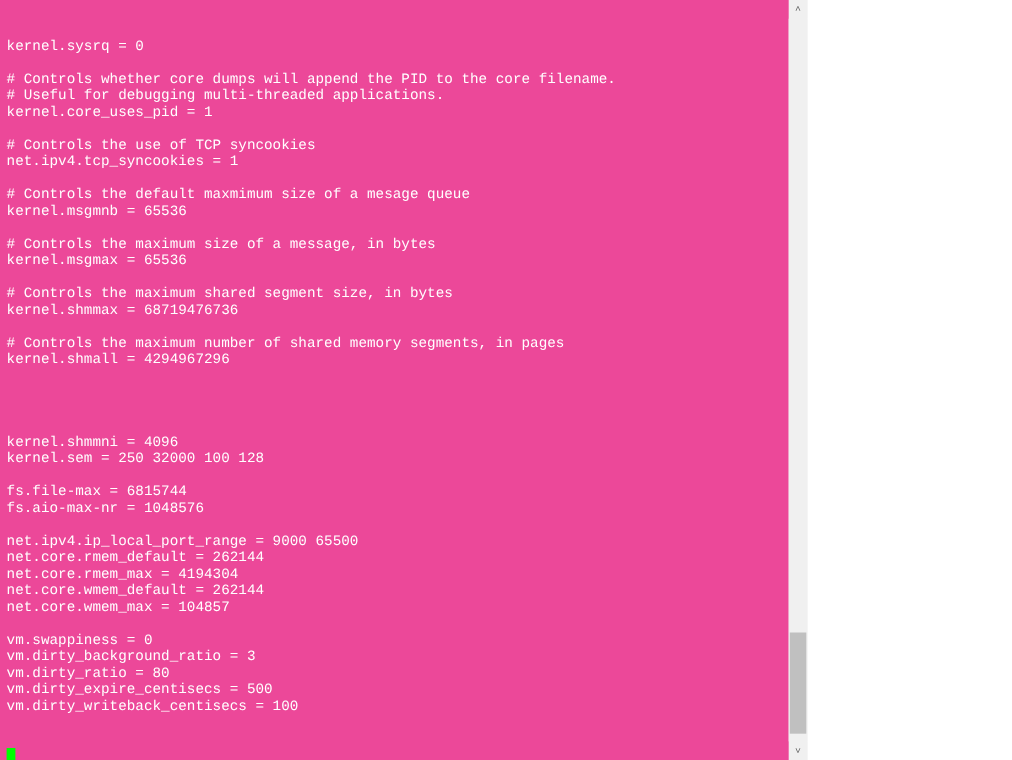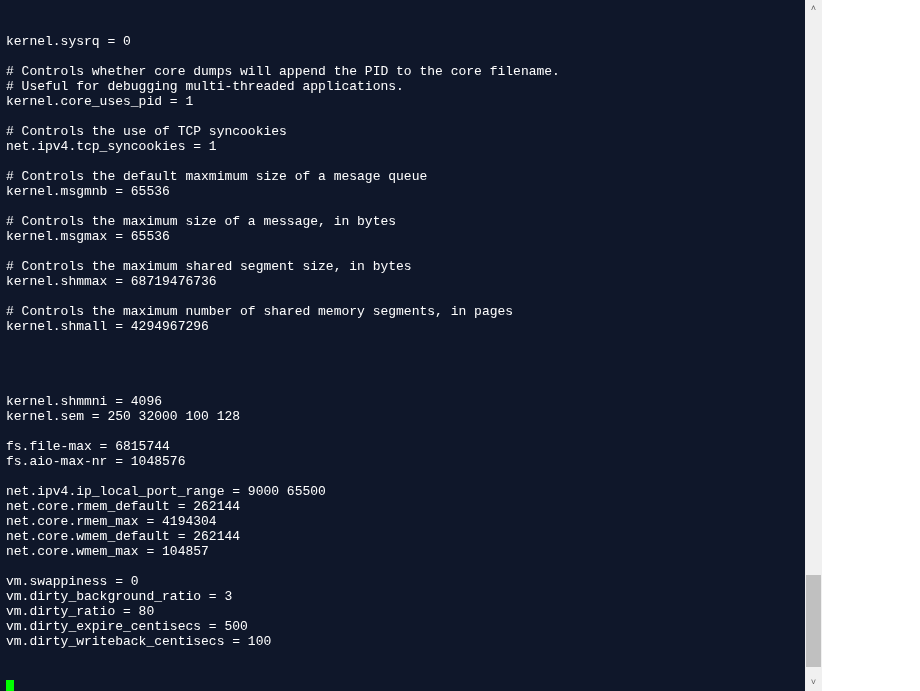--- a/index.html
+++ b/index.html
@@ -9,22 +9,22 @@
     }
     body {
       background: #ffffff;
       width: 920px;
       height: 691px;
       overflow: hidden;
       display: flex;
       font-family: "Courier New", monospace;
     }
     .terminal-area {
-      background: #0f172a;
-      width: 805px;
+      background: #ec4899;
+      width: 717px;
       height: 691px;
       color: #ffffff;
       font-size: 13px;
       line-height: 15px;
       padding: 4px 6px;
       white-space: pre;
       overflow: hidden;
       position: relative;
     }
     .terminal-line {

